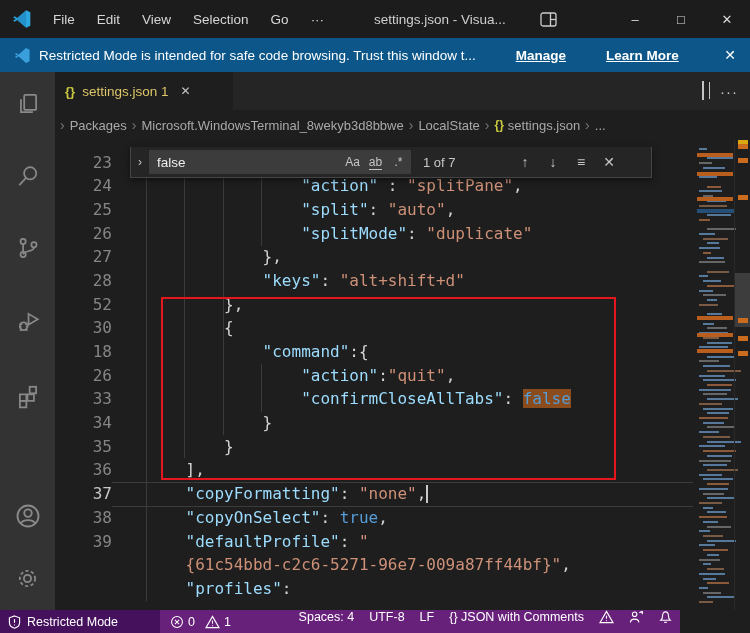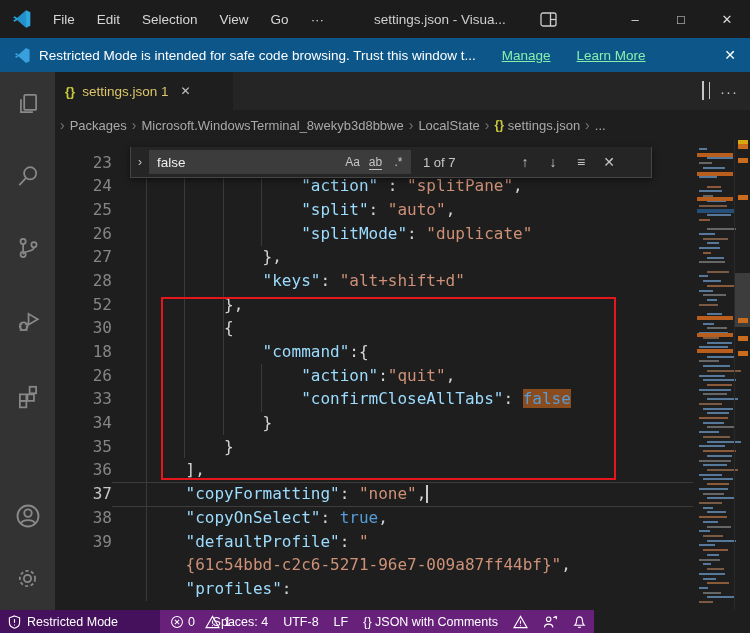--- a/index.html
+++ b/index.html
@@ -21,21 +21,21 @@
   .win-controls { position:absolute; right:0; top:0; height:38px; display:flex; }
   .win-btn { width:46px; height:38px; display:flex; align-items:center;
              justify-content:center; color:#d8d8d8; font-size:13px; }
 
   
   .banner { position:absolute; left:0; top:38px; width:750px; height:34px;
             background:#0c5689; color:#fff; display:flex; align-items:center;
             font-size:13.5px; }
   .banner-logo { width:17px; height:17px; margin:0 8px 0 14px; flex:none; }
   .banner-msg { white-space:nowrap; }
-  .banner-link { color:#86efac; text-decoration:underline; margin-left:26px; white-space:nowrap; }
+  .banner-link { color:#ffffff; text-decoration:underline; margin-left:40px; white-space:nowrap;font-weight:bold; }
   .banner-close { position:absolute; right:14px; font-size:14px; color:#fff; }
 
   
   .activitybar { position:absolute; left:0; top:72px; width:55px; height:538px;
                  background:#333333; }
   .act-icon { position:absolute; left:0; width:55px; height:48px; display:flex;
               align-items:center; justify-content:center; }
   .act-icon svg { stroke:#898989; fill:none; stroke-width:1.6; }
 
   
@@ -104,45 +104,45 @@
   .mm-match { position:absolute; left:0; width:36px; height:4px; background:#b95e1d; }
   .mm-sel { position:absolute; left:0; width:37px; height:4px; background:#264f78; }
   .scrollzone { position:absolute; left:679px; top:0; width:16px; height:470px;
                 border-left:1px solid #2a2a2a; }
   .sz-slider { position:absolute; left:0; top:133px; width:16px; height:54px;
                background:rgba(121,121,121,.35); }
   .sz-mark { position:absolute; left:3px; width:10px; height:5px; background:#ca6b1e; }
   .sz-mark.y { background:#d8a711; }
 
   
-  .statusbar { position:absolute; left:0; top:610px; width:594px; height:23px;
+  .statusbar { position:absolute; left:0; top:610px; width:680px; height:23px;
                background:#68217a; color:#fff; font-size:12.5px; display:flex;
-               align-items:center; }
+               }
   .sb-restricted { height:23px; width:160px; background:#45105c; display:flex;
                    align-items:center; padding-left:8px; gap:6px; flex:none; }
   .sb-problems { display:flex; align-items:center; gap:4px; margin-left:10px; }
   .sb-right { position:absolute; right:8px; display:flex; align-items:center; gap:15px; }
   .sb-item { white-space:nowrap; }
   .sb-ico svg { display:block; }
 </style>
 </head>
 <body>
 
 <div class="app">
 
   <div class="titlebar">
     <svg class="tb-logo" viewBox="0 0 24 24">
       <path fill="#2da7e0" d="M17 1.5 L22 3.8 V20.2 L17 22.5 L6.2 13.1 L3.2 15.4 L1.3 13.7 L4.8 12 L1.3 10.3 L3.2 8.6 L6.2 10.9 Z"></path>
       <path fill="#1e7db8" d="M17 1.5 L17 22.5 L6.2 13.1 L6.2 10.9 Z" opacity="0.55"></path>
     </svg>
     <div class="menus" id="menus">
         <div class="menu-item">File</div>
         <div class="menu-item">Edit</div>
+        <div class="menu-item">View</div>
         <div class="menu-item">Selection</div>
-        <div class="menu-item">View</div>
         <div class="menu-item">Go</div>
         <div class="menu-item">···</div>
       </div>
     <div class="win-title">settings.json - Visua...</div>
     <div class="layout-btn">
       <svg width="17" height="15" viewBox="0 0 17 15">
         <rect x="1" y="1" width="15" height="13" rx="2" fill="none" stroke="#cccccc" stroke-width="1.3"></rect>
         <line x1="10.5" y1="1" x2="10.5" y2="14" stroke="#cccccc" stroke-width="1.3"></line>
         <line x1="10.5" y1="7.5" x2="16" y2="7.5" stroke="#cccccc" stroke-width="1.3"></line>
       </svg>

